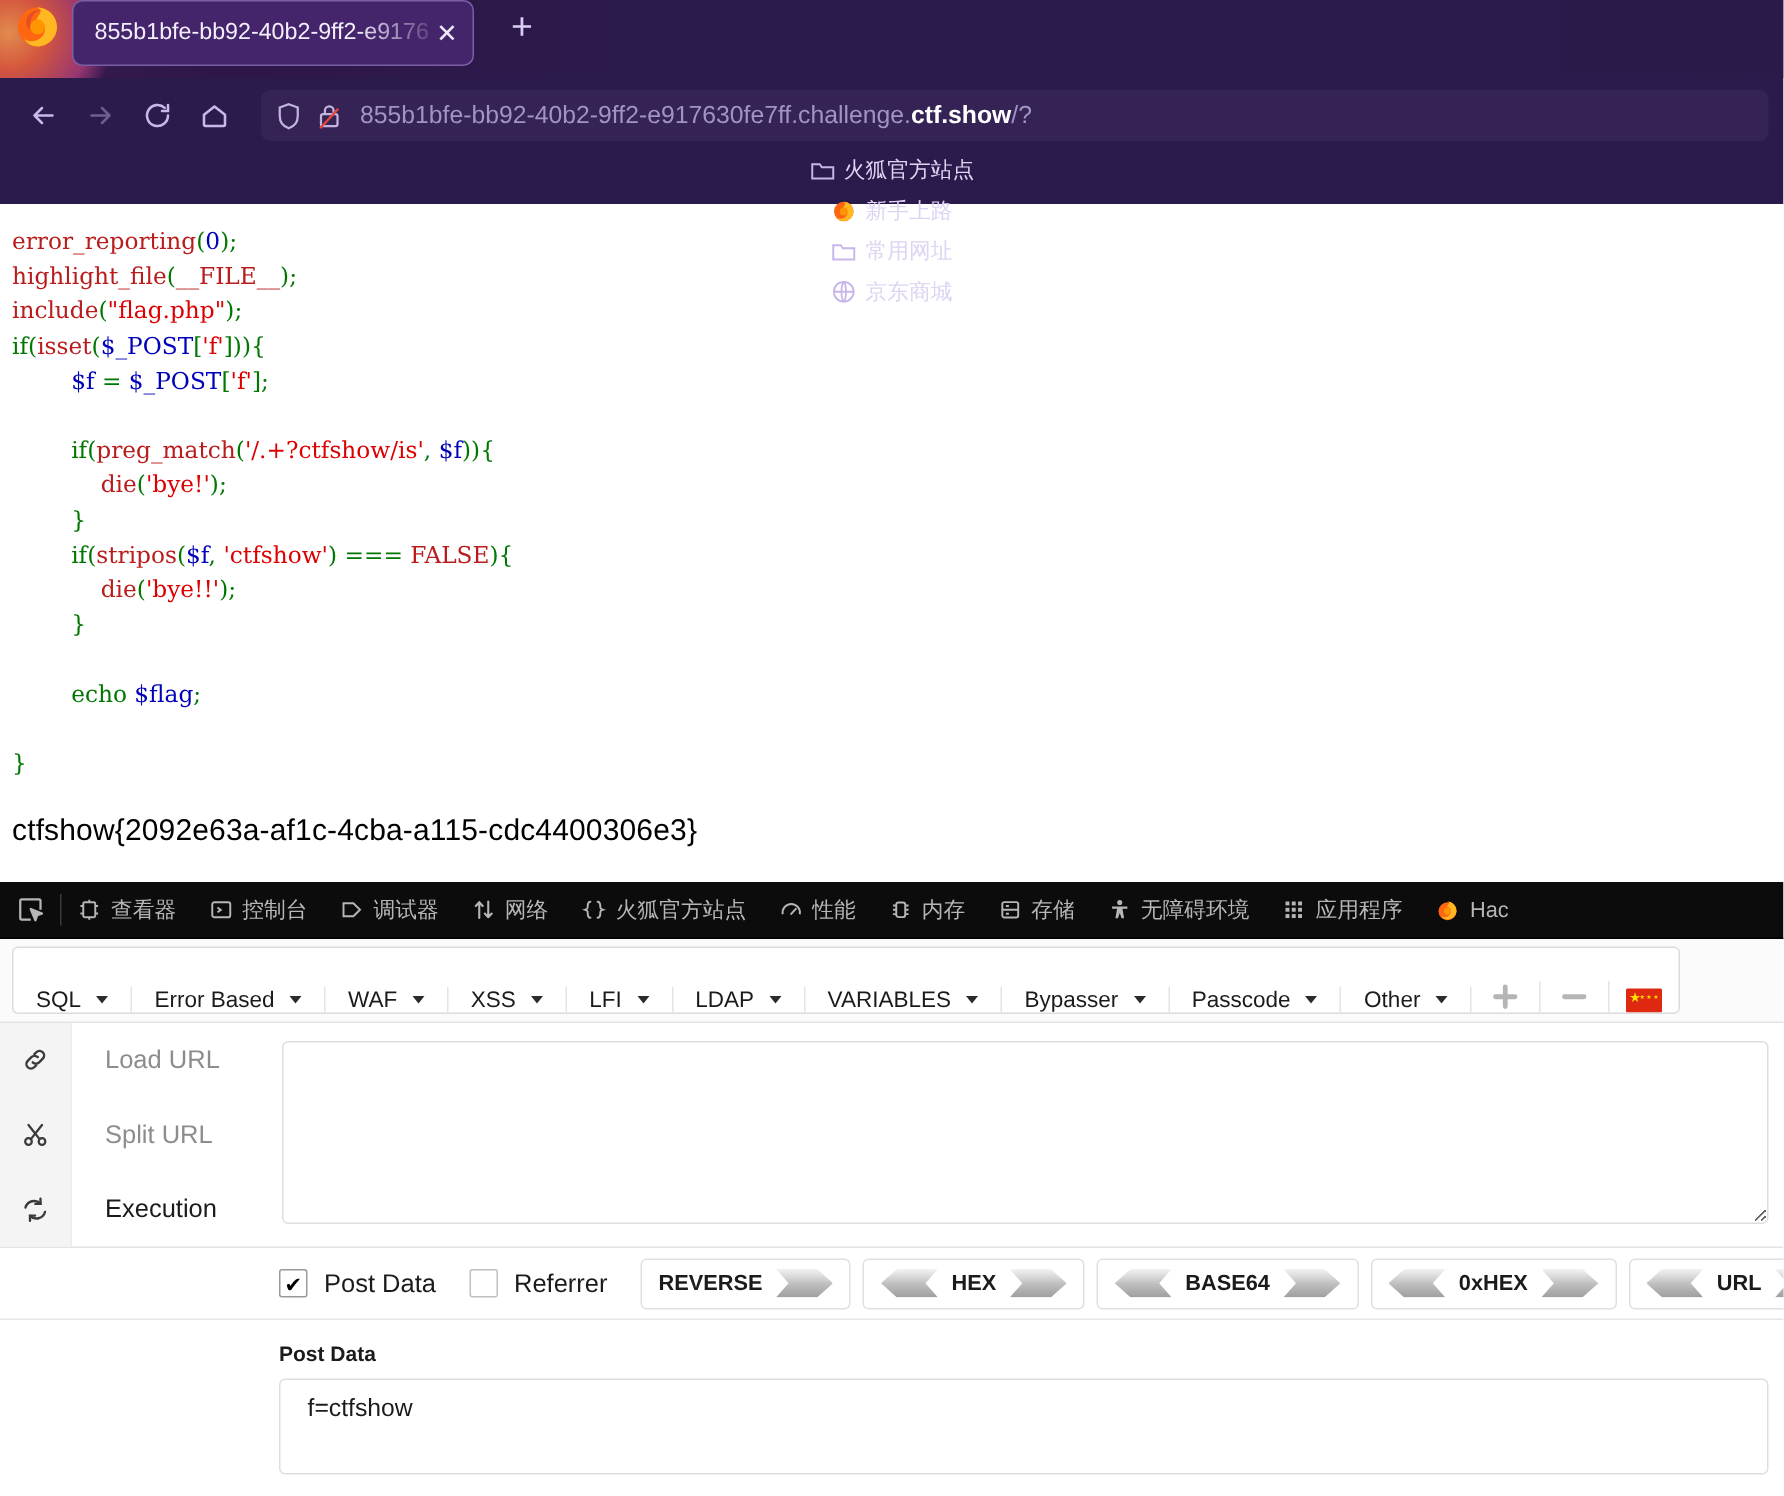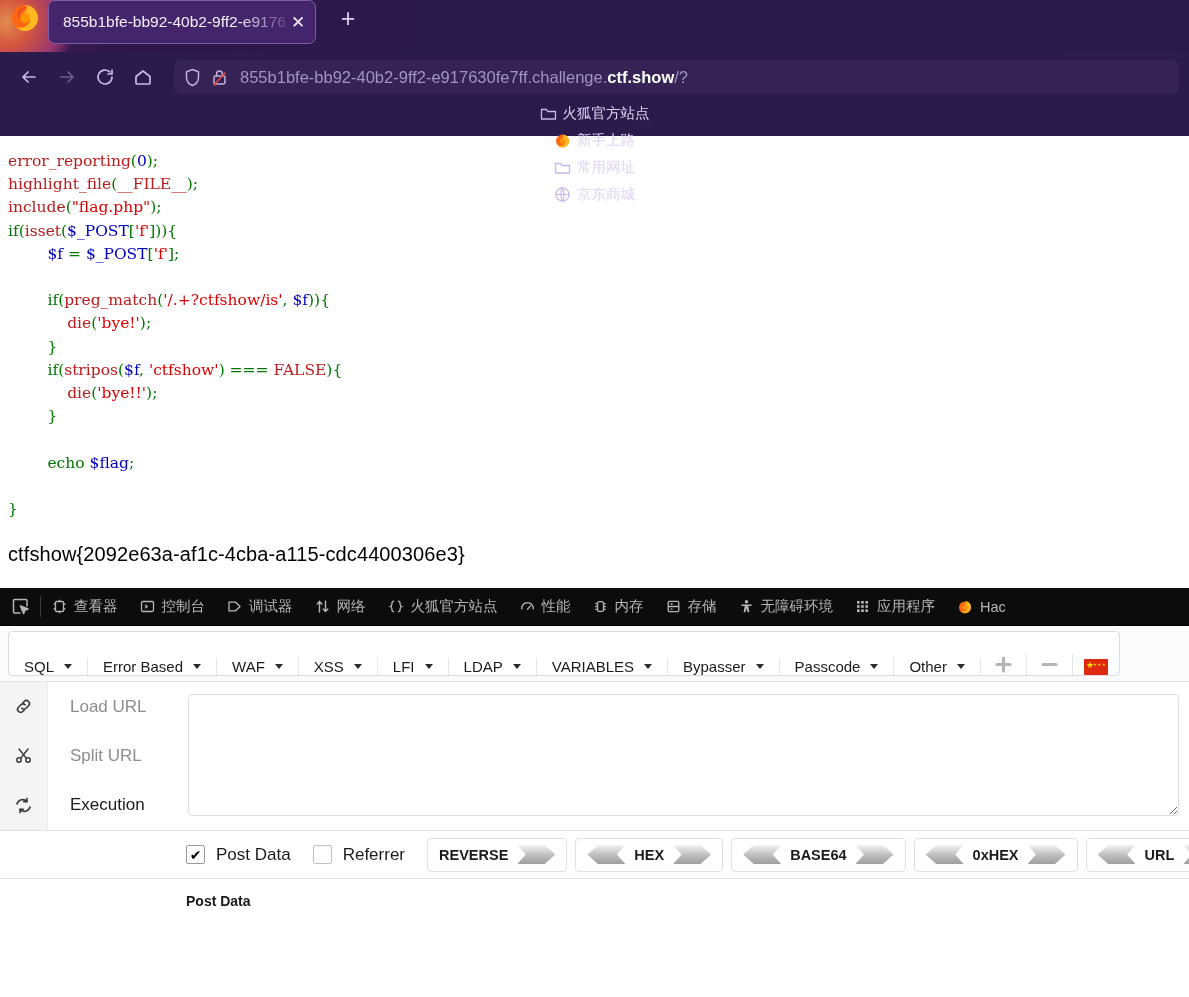--- a/index.html
+++ b/index.html
@@ -585,14 +585,15 @@
       </div>
       <div class="enc">
         <span class="arr-l"></span>
         <span>URL</span>
         <span class="arr-r"></span>
       </div>
     </div>
 
   <div class="hb-post">
     <div class="hb-post-title">Post Data</div>
+    <div class="hb-post-box">f=ctfshow</div>
   </div>
 </div>
 
 </body></html>

